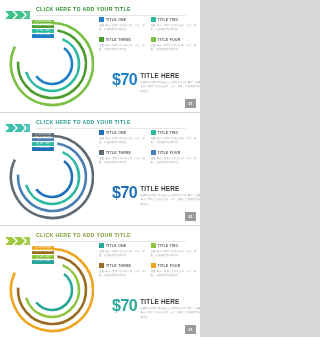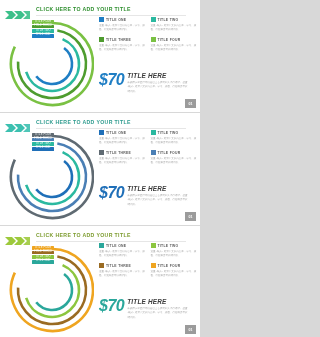--- a/index.html
+++ b/index.html
@@ -20,21 +20,21 @@
   .pills{position:absolute;left:26px;top:4px;display:flex;flex-direction:column;gap:.8px;}
   .pill{font-size:2.6px;color:#ffffff;padding:.6px 2px;border-radius:.5px;letter-spacing:.15px;line-height:1;white-space:nowrap;text-align:center;min-width:17px;}
   
   .legend{position:absolute;left:99px;top:17px;width:98px;display:grid;grid-template-columns:1fr 1fr;column-gap:5px;row-gap:5px;}
   .lg-item{}
   .lg-head{display:flex;align-items:center;gap:2px;}
   .sw{width:5px;height:5px;flex:0 0 auto;}
   .lg-title{font-size:3.4px;font-weight:bold;letter-spacing:.3px;color:#5a5a5a;white-space:nowrap;}
   .lg-body{margin-top:1.6px;font-size:2.5px;line-height:1.75;color:#a8a8a8;}
   
-  .price-row{position:absolute;left:99px;top:72px;width:98px;display:flex;align-items:flex-start;gap:3px;font-style:italic;}
+  .price-row{position:absolute;left:112px;top:72px;width:98px;display:flex;align-items:flex-start;gap:3px;}
   .price{font-size:16px;font-weight:bold;line-height:1;color:#1f7ec4;letter-spacing:-.5px;}
   .s2 .price{color:#1f6fb8;}
   .s3 .price{color:#2aa79b;}
   .p-right{padding-top:1px;}
   .p-title{font-size:6.4px;font-weight:bold;color:#3c3c3c;letter-spacing:.2px;line-height:1;}
   .p-body{margin-top:1.5px;font-size:2.5px;line-height:1.75;color:#a8a8a8;width:60px;}
   
   .badge{position:absolute;right:4px;bottom:4px;width:11px;height:9px;background:#9b9b9b;color:#fff;font-size:3.6px;font-weight:bold;display:flex;align-items:center;justify-content:center;}
 </style>
 </head>

